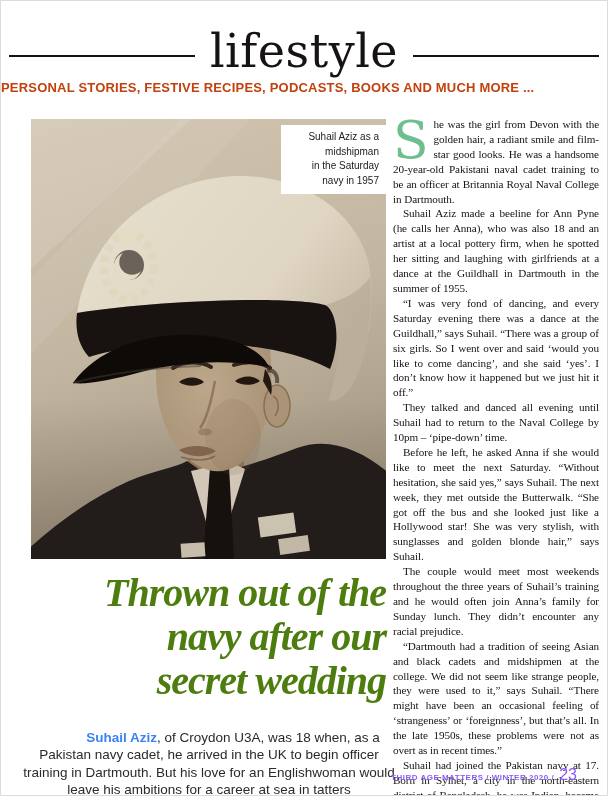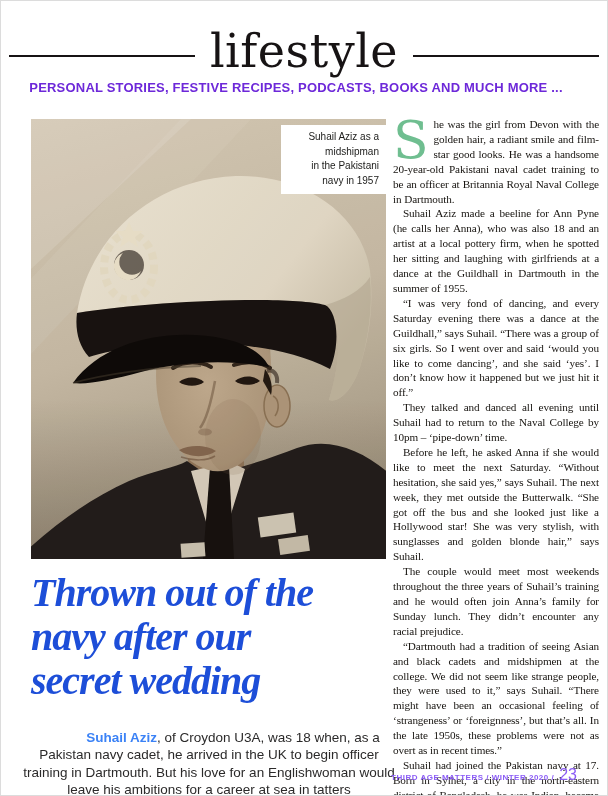--- a/index.html
+++ b/index.html
@@ -11,38 +11,38 @@
 
   
   .masthead { position:absolute; top:22px; left:0; right:0; height:56px;
     display:flex; align-items:center; justify-content:center; gap:15px; }
   .masthead .rule { width:186px; height:2px; background:#171314; margin-top:10px; }
   .masthead .title {
     font-family:"DejaVu Serif", serif; font-size:46px; line-height:1;
     color:#171314; letter-spacing:0.5px;
   }
   .tagline {
-    position:absolute; top:79px; left:0; right:16px; text-align:center;
-    font-size:13px; font-weight:bold; letter-spacing:0.2px; color:#6d28d9;
+    position:absolute; top:79px; left:0; right:16px; 
+    font-size:13px; font-weight:bold; letter-spacing:0.2px; color:#c2410c;
   }
 
   
   .photo { position:absolute; left:30px; top:118px; width:355px; height:440px; }
   .photo svg { display:block; }
   .caption {
     position:absolute; top:6px; right:0; background:#ffffff;
     padding:5px 7px 6px 27px; text-align:right;
     font-size:10px; line-height:14.5px; color:#1c1c1a;
   }
 
   
   .headline {
-    position:absolute; left:30px; top:570px; width:355px; text-align:left;
+    position:absolute; left:30px; top:570px; width:355px; text-align:right;
     font-family:"Liberation Serif", serif; font-style:italic; font-weight:bold;
-    font-size:40px; line-height:44px; letter-spacing:-1px; color:#1d4ed8;
+    font-size:40px; line-height:44px; letter-spacing:-1px; color:#4d7c0f;
   }
   .standfirst {
     position:absolute; left:18px; top:714px; width:380px; text-align:center;
     font-size:13.5px; line-height:17.5px; color:#2b2a2a;
   }
   .standfirst strong { color:#3b82f6;margin-left:48px; }
 
   
   .body-col {
     position:absolute; left:392px; top:116px; width:206px;
@@ -153,21 +153,21 @@
         <path d="M92,134 A14,14 0 1 0 110,152 A11,11 0 1 1 92,134 Z" fill="#eee4cc"></path>
         <polygon points="98,103 102,112 112,112 104,118 107,128 98,122 89,128 92,118 84,112 94,112" fill="#eee4cc"></polygon>
       </g>
 
       <rect x="0" y="0" width="355" height="440" fill="#2e2418" opacity="0.04"></rect>
     </svg>
 
     <div class="caption">
       <div>Suhail Aziz as a</div>
       <div>midshipman</div>
-      <div>in the Pakistani</div>
+      <div>in the Saturday</div>
       <div>navy in 1957</div>
     </div>
   </div>
 
   <div class="headline">
     <div>Thrown out of the</div>
     <div>navy after our</div>
     <div>secret wedding</div>
   </div>
 

